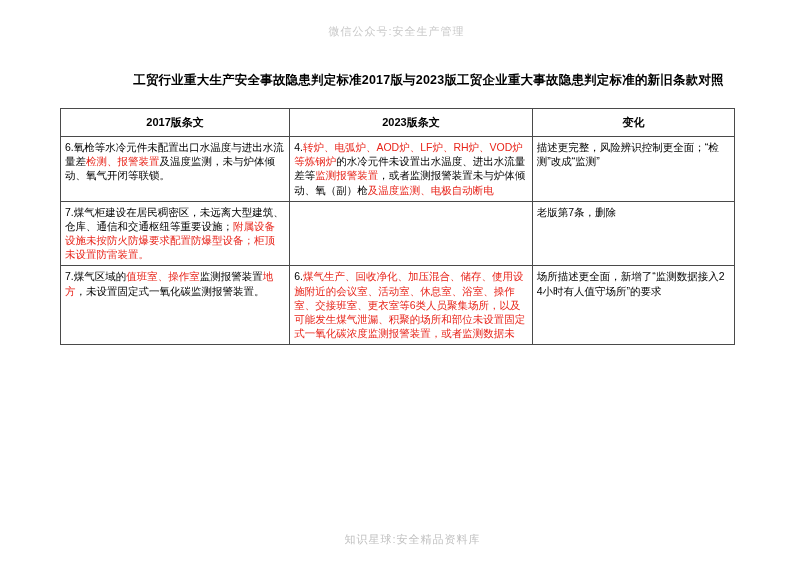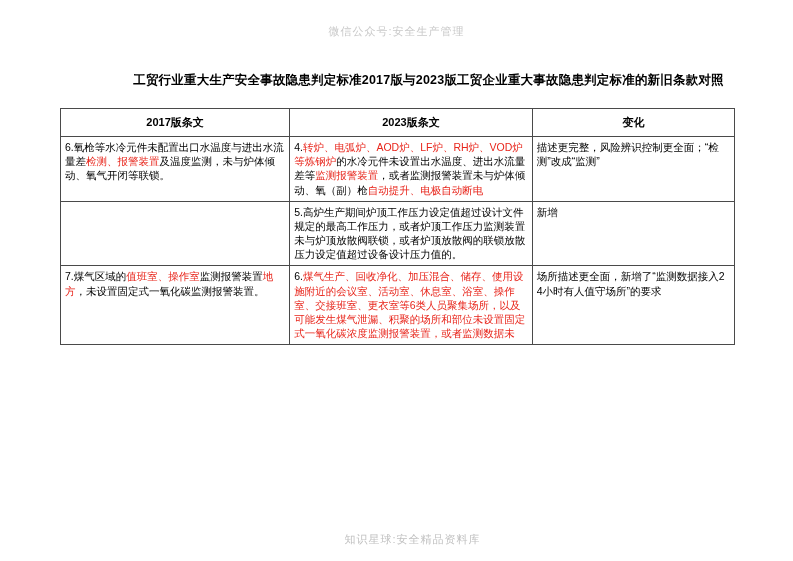--- a/index.html
+++ b/index.html
@@ -108,35 +108,35 @@
         <th>2023版条文</th>
         <th>变化</th>
       </tr>
     </thead>
     <tbody>
       <tr>
         <td>
             <span class="cell-text"><span class="blk">6.氧枪等水冷元件未配置出口水温度与进出水流量差</span><span class="red">检测、报警装置</span><span class="blk">及温度监测，未与炉体倾动、氧气开闭等联锁。</span></span>
           </td>
         <td>
-            <span class="cell-text"><span class="blk">4.</span><span class="red">转炉、电弧炉、AOD炉、LF炉、RH炉、VOD炉等炼钢炉</span><span class="blk">的水冷元件未设置出水温度、进出水流量差等</span><span class="red">监测报警装置</span><span class="blk">，或者监测报警装置未与炉体倾动、氧（副）枪</span><span class="red">自动提升、电极自动断电</span></span>
+            <span class="cell-text"><span class="blk">4.</span><span class="red">转炉、电弧炉、AOD炉、LF炉、RH炉、VOD炉等炼钢炉</span><span class="blk">的水冷元件未设置出水温度、进出水流量差等</span><span class="red">监测报警装置</span><span class="blk">，或者监测报警装置未与炉体倾动、氧（副）枪</span><span class="red">及温度监测、电极自动断电</span></span>
           </td>
         <td class="chg">
             <span class="cell-text">描述更完整，风险辨识控制更全面；“检测”改成“监测”</span>
           </td>
       </tr>
       <tr>
         <td>
+            <span class="cell-text"><span class="blk">7.煤气柜建设在居民稠密区，未远离大型建筑、仓库、通信和交通枢纽等重要设施；</span><span class="red">附属设备设施未按防火防爆要求配置防爆型设备；柜顶未设置防雷装置。</span></span>
+          </td>
+        <td>
             <span class="cell-text"></span>
           </td>
-        <td>
-            <span class="cell-text"><span class="blk">5.高炉生产期间炉顶工作压力设定值超过设计文件规定的最高工作压力，或者炉顶工作压力监测装置未与炉顶放散阀联锁，或者炉顶放散阀的联锁放散压力设定值超过设备设计压力值的。</span></span>
-          </td>
         <td class="chg">
-            <span class="cell-text">新增</span>
+            <span class="cell-text">老版第7条，删除</span>
           </td>
       </tr>
       <tr class="row-clip">
         <td>
             <span class="cell-text"><span class="blk">7.煤气区域的</span><span class="red">值班室、操作室</span><span class="blk">监测报警装置</span><span class="red">地方</span><span class="blk">，未设置固定式一氧化碳监测报警装置。</span></span>
           </td>
         <td>
             <span class="cell-text"><span class="blk">6.</span><span class="red">煤气生产、回收净化、加压混合、储存、使用设施附近的会议室、活动室、休息室、浴室、操作室、交接班室、更衣室等6类人员聚集场所，以及可能发生煤气泄漏、积聚的场所和部位未设置固定式一氧化碳浓度监测报警装置，</span><span class="red">或者监测数据未</span></span>
           </td>
         <td class="chg">

